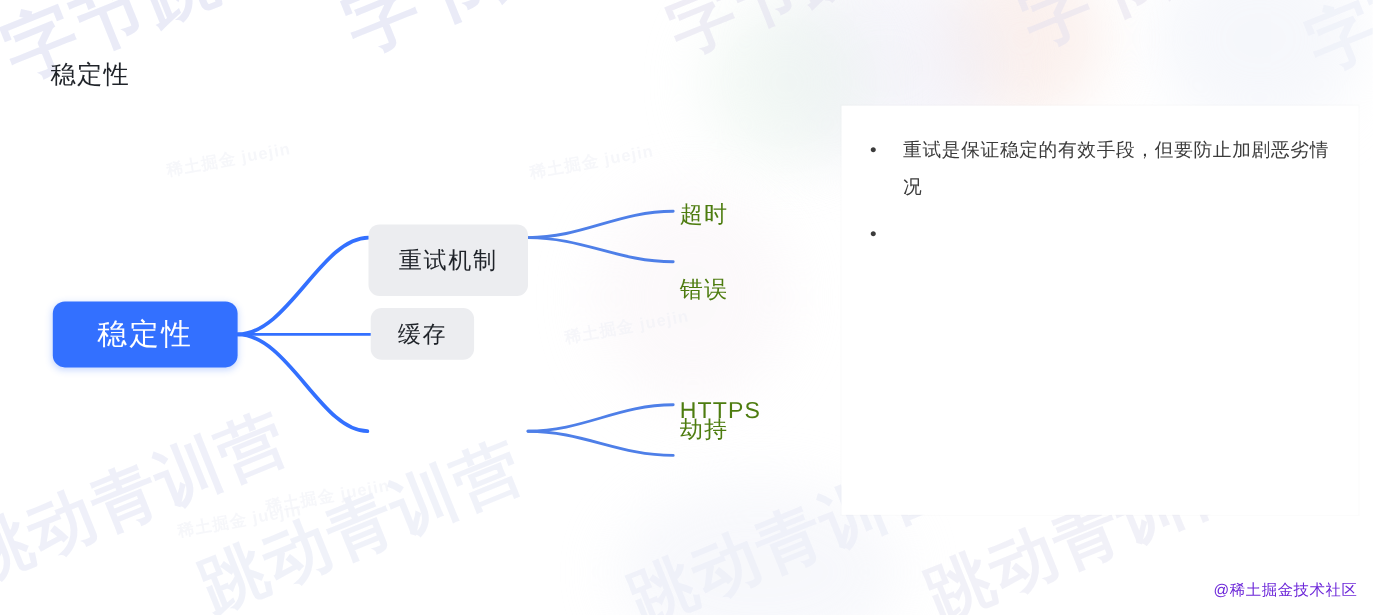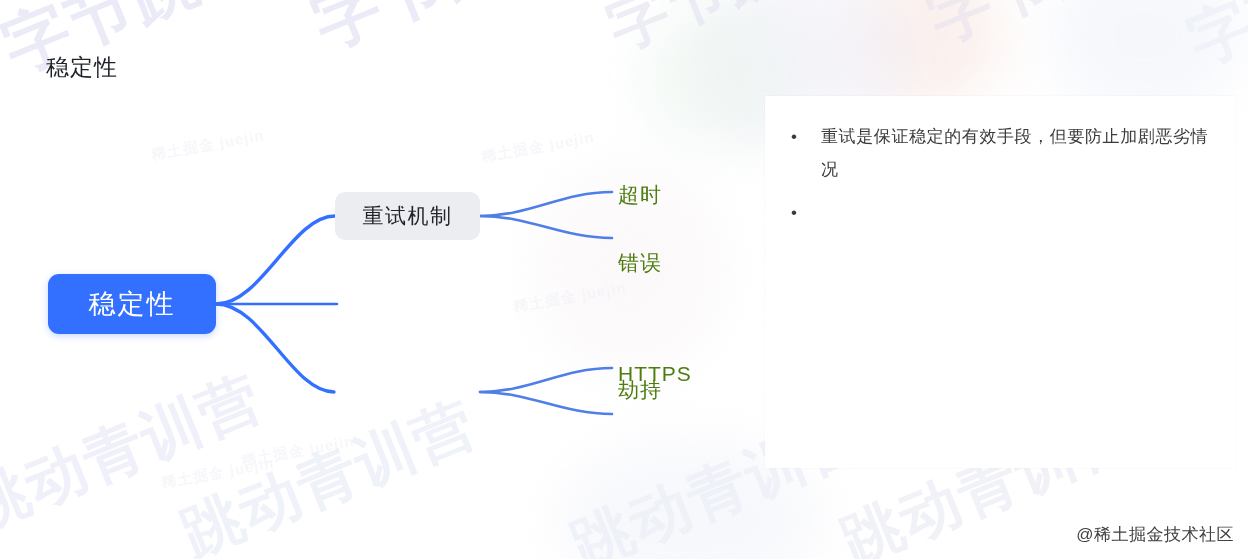--- a/index.html
+++ b/index.html
@@ -85,21 +85,21 @@
     letter-spacing: 2px;
     box-shadow: 0 2px 7px rgba(51,112,255,0.28);
   }
   .node-branch {
     background: #ecedf0;
     border-radius: 10px;
     color: #1f2329;
     font-size: 21px;
     letter-spacing: 1.5px;
   }
-  .node-b1 { left: 335px; top: 192px; width: 145px; height: 48px; }
+  .node-b1 { left: 335px; top: 204px; width: 145px; height: 65px; }
   .node-b2 { left: 337px; top: 280px; width: 94px;  height: 47px; }
   .node-b3 { left: 334px; top: 368px; width: 146px; height: 48px; }
 
   .leaf {
     position: absolute;
     font-size: 21px;
     color: #4d7c0f;
     letter-spacing: 1px;
     white-space: nowrap;
   }
@@ -141,22 +141,22 @@
     font-size: 17px;
     line-height: 1.95;
     color: #3b3b3b;
   }
 
   
   .credit {
     position: absolute;
     right: 14px;
     bottom: 13px;
-    font-size: 17px;
-    color: #404040;
+    font-size: 14px;
+    color: #6d28d9;
     letter-spacing: 0.5px;
   }
 </style>
 </head>
 <body>
 
 <div id="slide">
 
   <div class="bg-layer">
 
@@ -203,20 +203,23 @@
       <path d="M480,392 C530,392 562,368 612,368" fill="none" stroke="#4e7fe8" stroke-width="2.6" stroke-linecap="round"></path>
       <path d="M480,392 C530,392 562,414 612,414" fill="none" stroke="#4e7fe8" stroke-width="2.6" stroke-linecap="round"></path>
     </svg>
 
     <div class="node node-root">
       <span>稳定性</span>
     </div>
 
     <div class="node node-branch node-b1">
       <span>重试机制</span>
+    </div>
+    <div class="node node-branch node-b2">
+      <span>缓存</span>
     </div>
 
     <div class="leaf leaf-l1">超时</div>
     <div class="leaf leaf-l2">错误</div>
     <div class="leaf leaf-l3">HTTPS</div>
     <div class="leaf leaf-l4">劫持</div>
   </div>
 
   <div class="notes-card">
     <ul class="notes-list">

